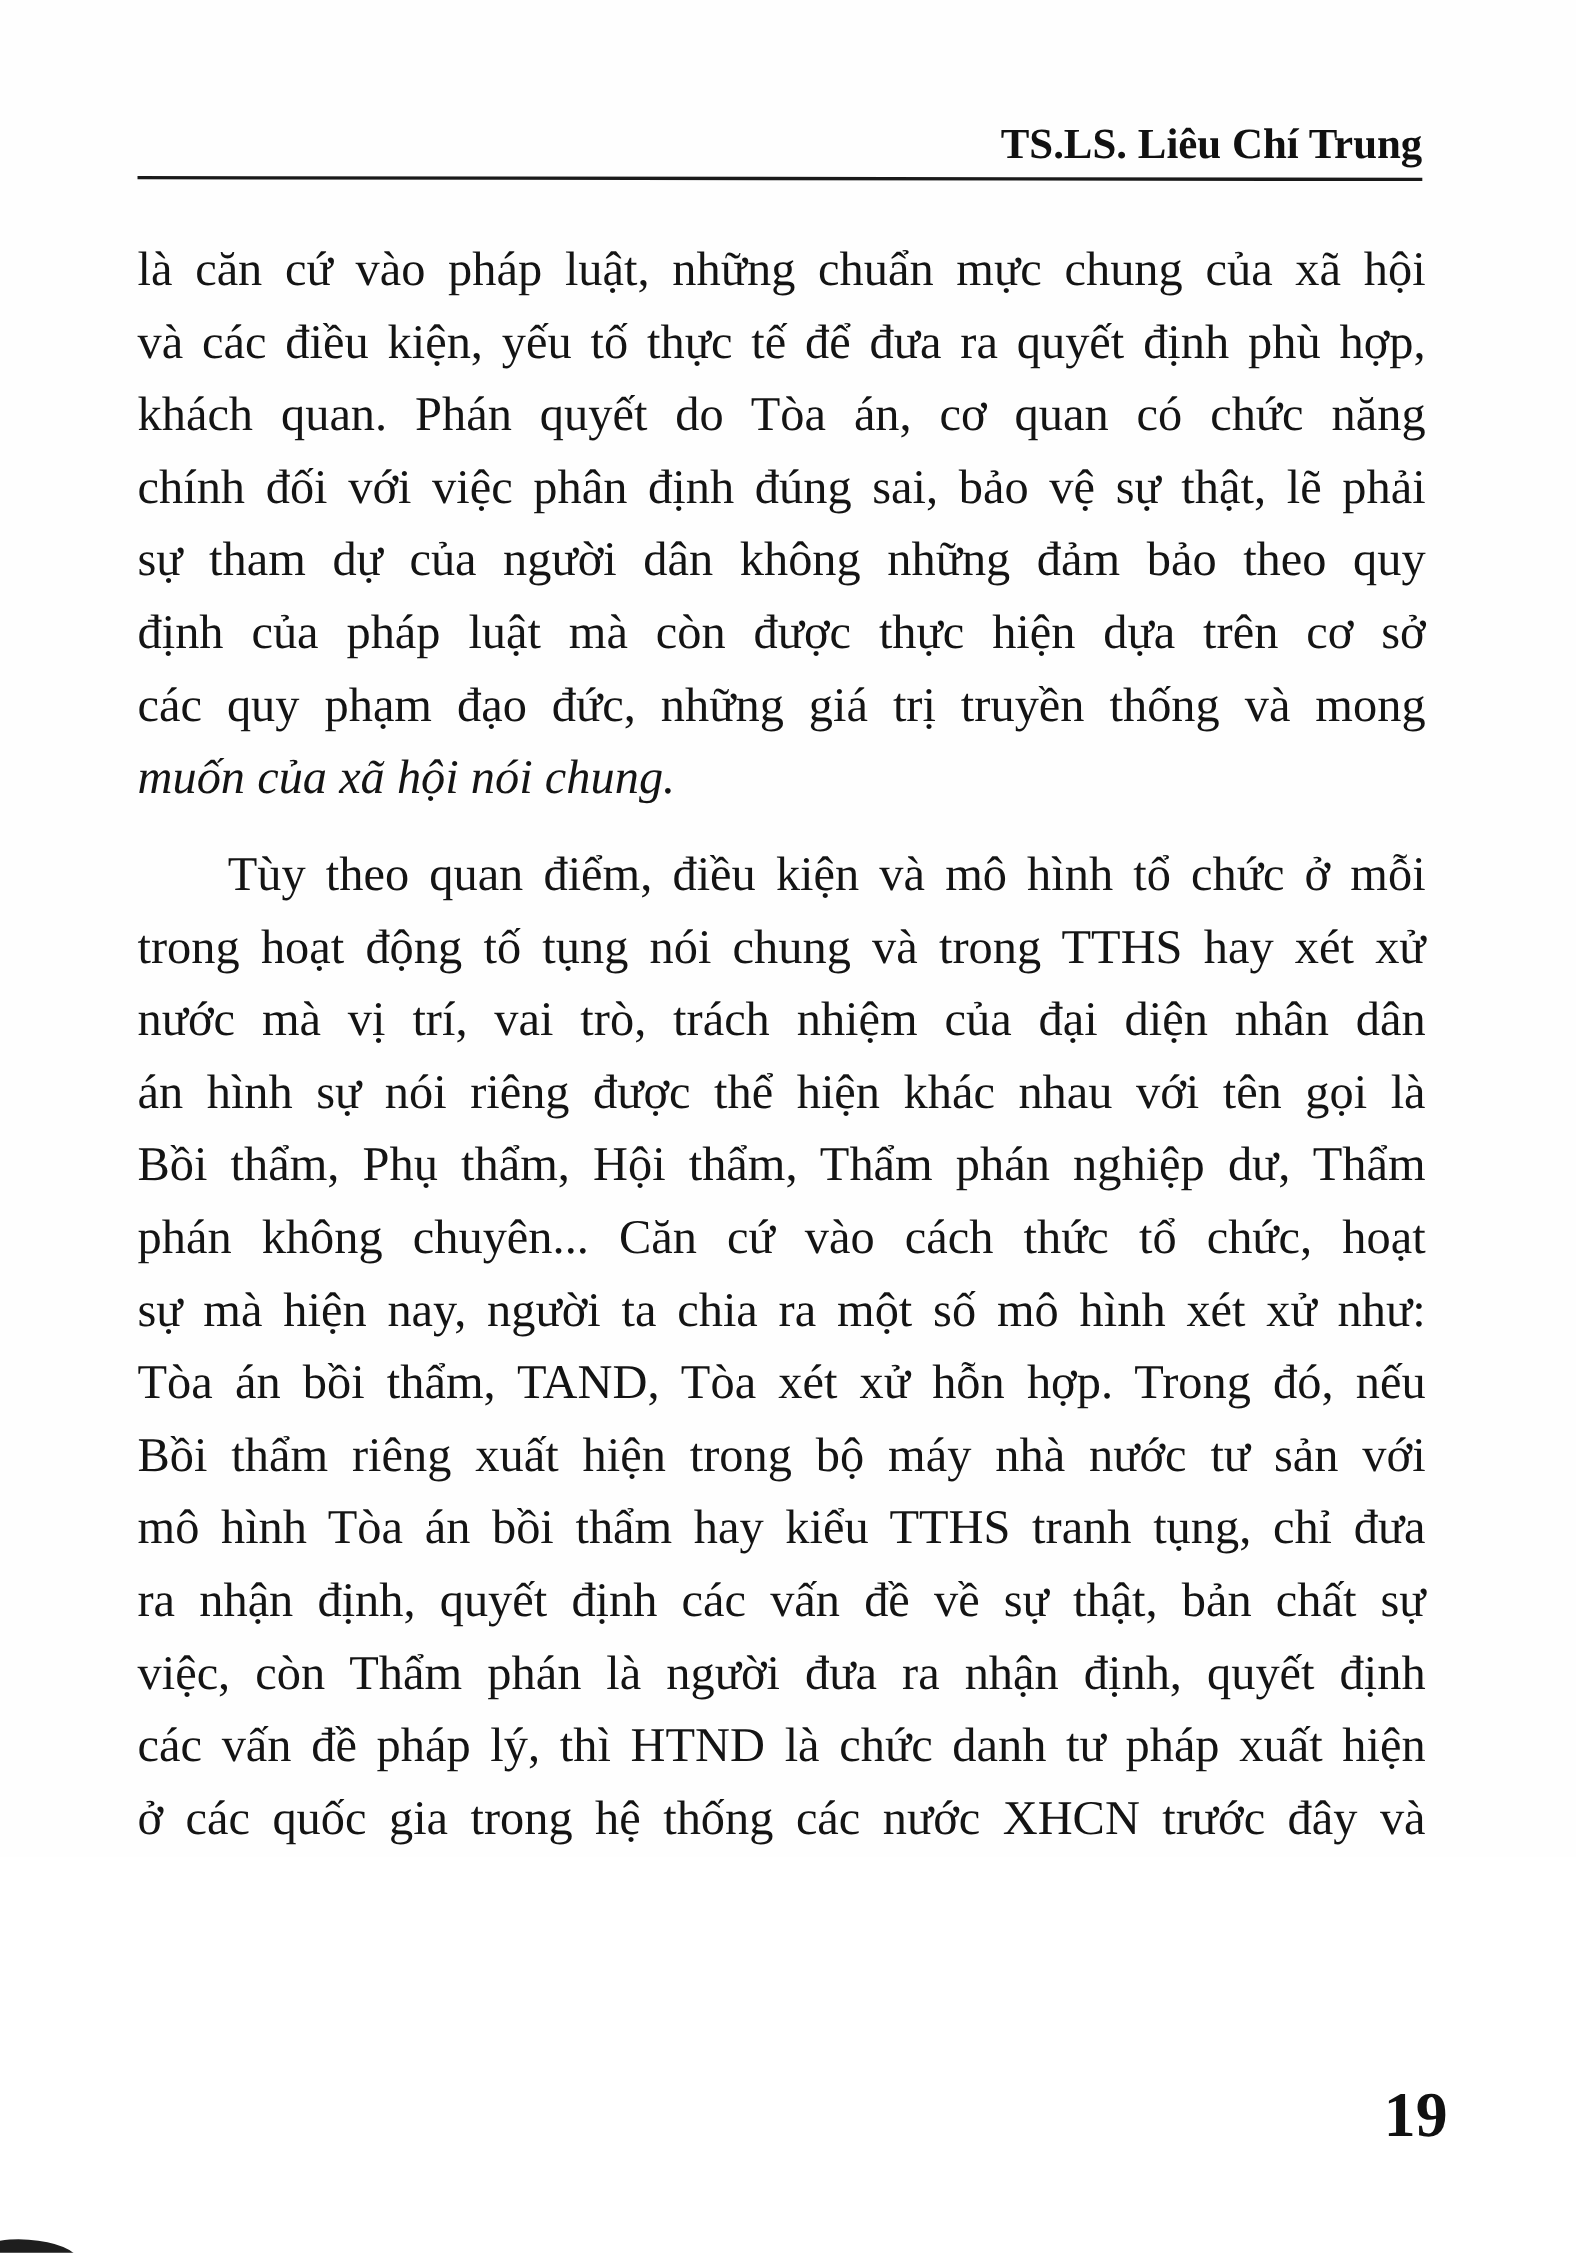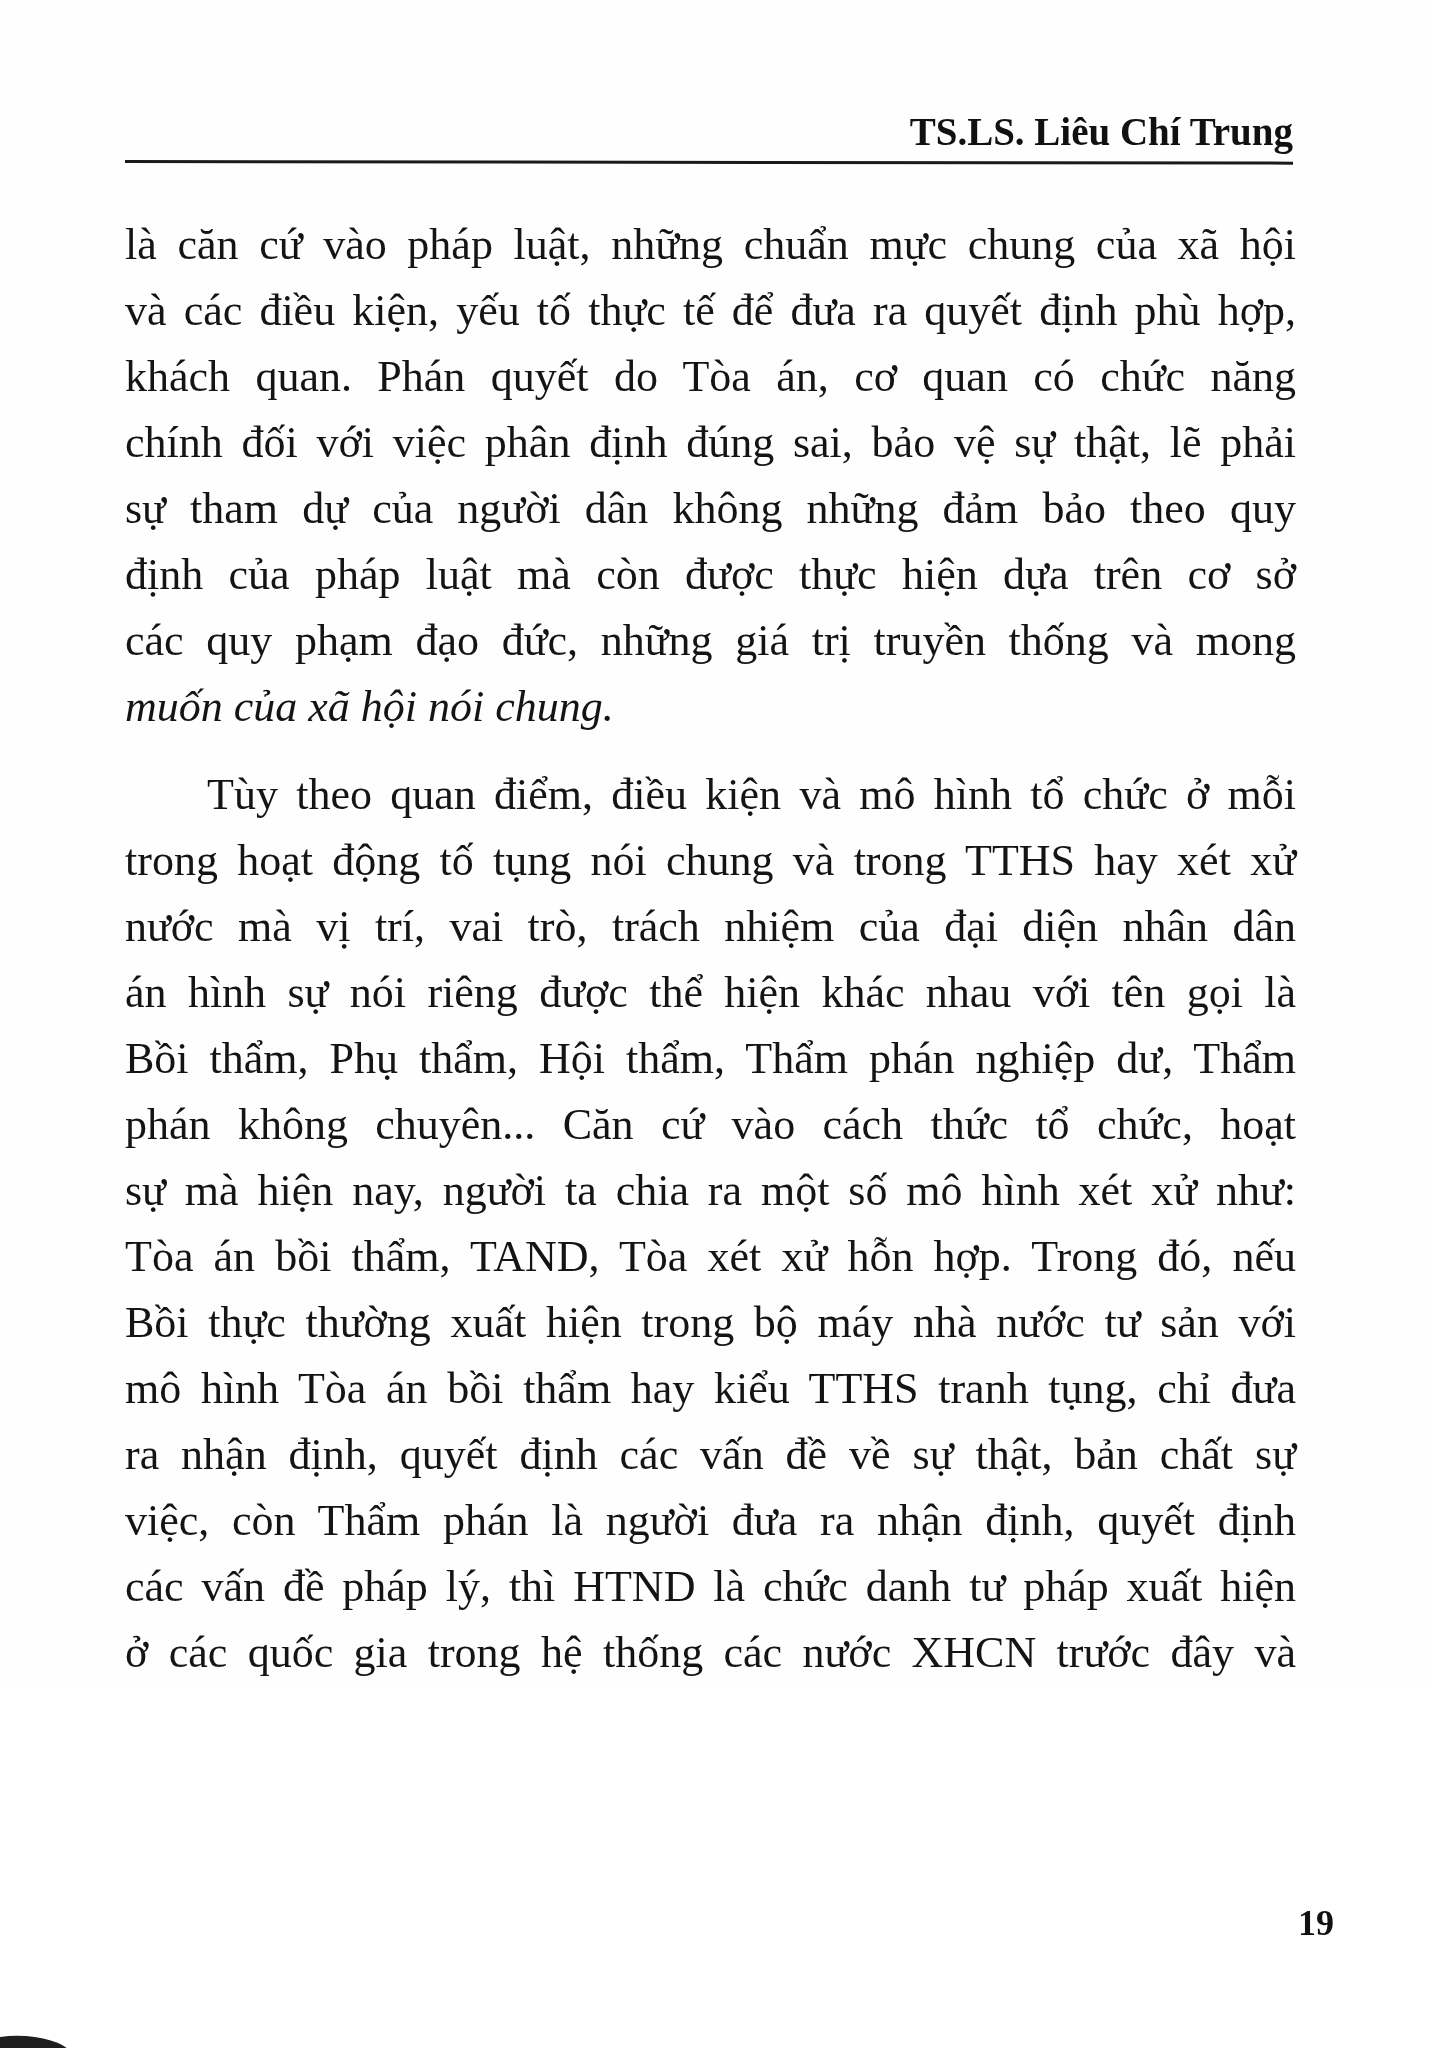--- a/index.html
+++ b/index.html
@@ -64,25 +64,24 @@
     .line.indent {
       padding-left: 82px;
     }
     .para-gap {
       height: 22px;
     }
     .page-number {
       position: absolute;
       left: 1258px;
       top: 1898px;
-      font-size: 36px;
+      font-size: 58px;
       font-weight: bold;
       line-height: 50px;
       color: #111;
-      margin-left: 40px;
     }
     .corner-shadow {
       position: absolute;
       left: -20px;
       top: 2036px;
       width: 90px;
       height: 30px;
       border-radius: 50% 50% 0 0;
       background: #1e1e1e;
       transform: rotate(4deg);
@@ -113,21 +112,21 @@
 
     <div class="paragraph">
       <span class="line indent">Tùy theo quan điểm, điều kiện và mô hình tổ chức ở mỗi</span>
       <span class="line">trong hoạt động tố tụng nói chung và trong TTHS hay xét xử</span>
       <span class="line">nước mà vị trí, vai trò, trách nhiệm của đại diện nhân dân</span>
       <span class="line">án hình sự nói riêng được thể hiện khác nhau với tên gọi là</span>
       <span class="line">Bồi thẩm, Phụ thẩm, Hội thẩm, Thẩm phán nghiệp dư, Thẩm</span>
       <span class="line">phán không chuyên... Căn cứ vào cách thức tổ chức, hoạt</span>
       <span class="line">sự mà hiện nay, người ta chia ra một số mô hình xét xử như:</span>
       <span class="line">Tòa án bồi thẩm, TAND, Tòa xét xử hỗn hợp. Trong đó, nếu</span>
-      <span class="line">Bồi thực thường xuất hiện trong bộ máy nhà nước tư sản với</span>
+      <span class="line">Bồi thẩm riêng xuất hiện trong bộ máy nhà nước tư sản với</span>
       <span class="line">mô hình Tòa án bồi thẩm hay kiểu TTHS tranh tụng, chỉ đưa</span>
       <span class="line">ra nhận định, quyết định các vấn đề về sự thật, bản chất sự</span>
       <span class="line">việc, còn Thẩm phán là người đưa ra nhận định, quyết định</span>
       <span class="line">các vấn đề pháp lý, thì HTND là chức danh tư pháp xuất hiện</span>
       <span class="line">ở các quốc gia trong hệ thống các nước XHCN trước đây và</span>
     </div>
 
   </div>
 
   <div class="page-number">19</div>

